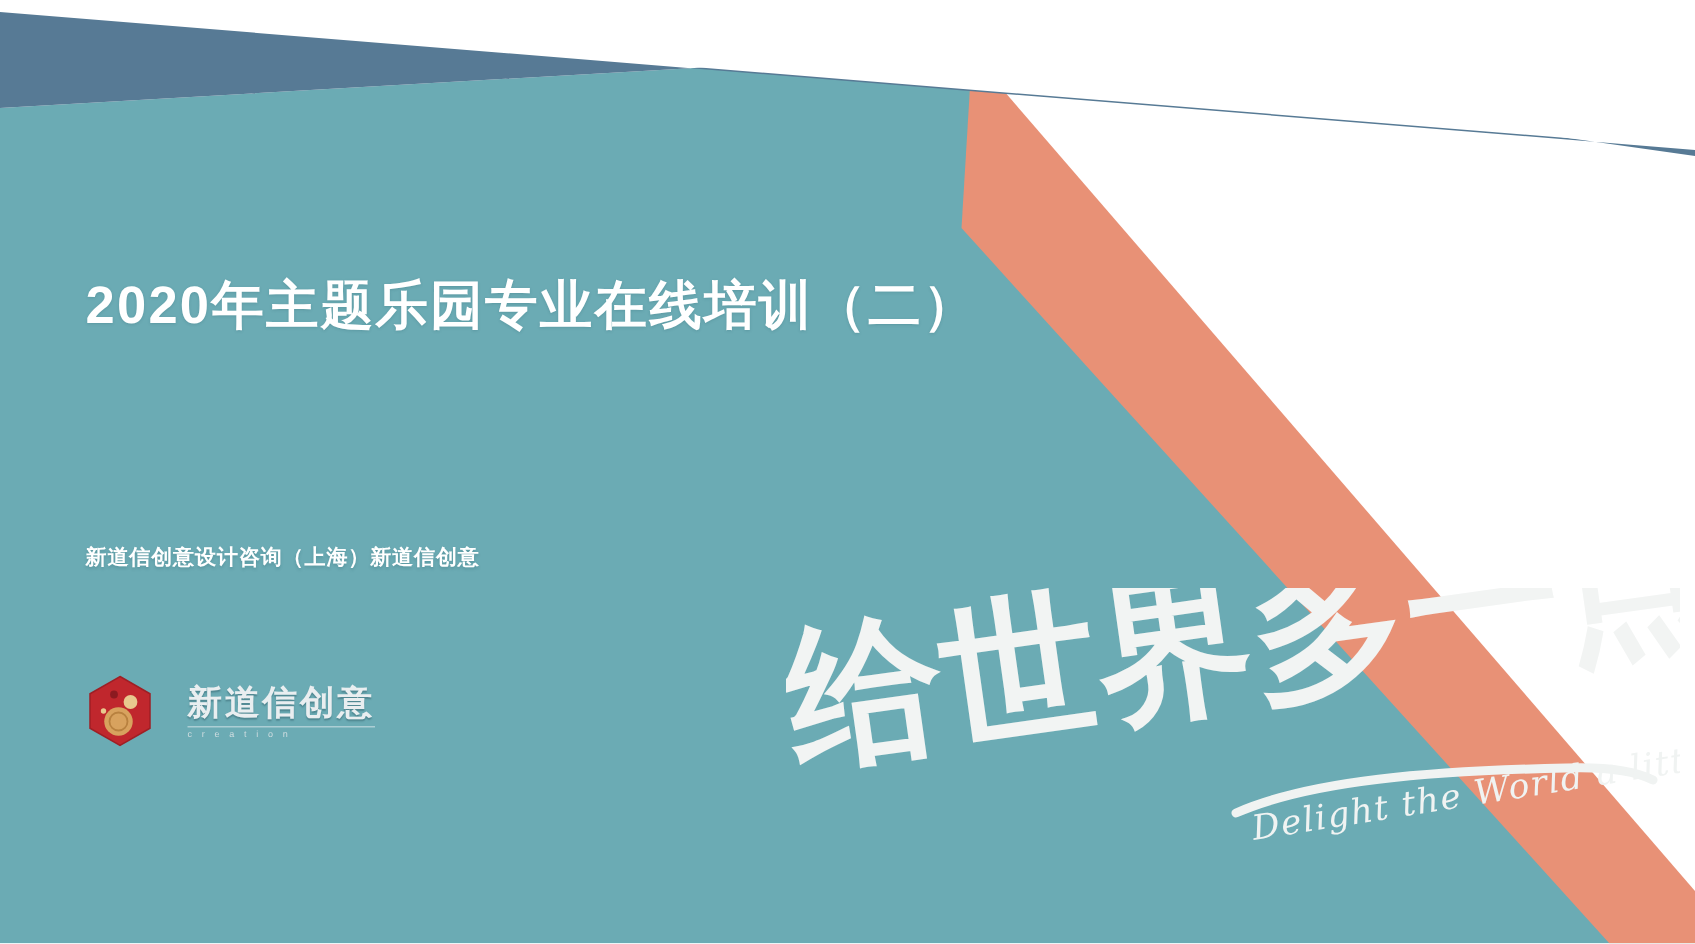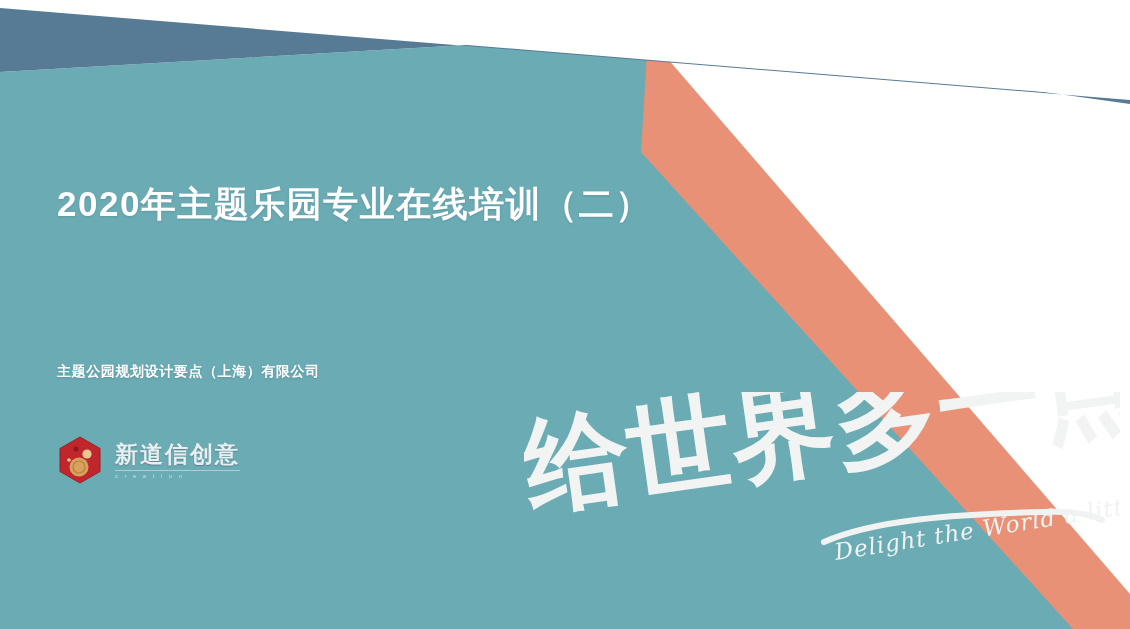--- a/index.html
+++ b/index.html
@@ -56,23 +56,23 @@
     font-weight: 700;
     letter-spacing: 0.6px;
     white-space: nowrap;
     text-shadow: 0 1px 2px rgba(40,90,100,0.25);
   }
 
   
   .logo-lockup {
     position: absolute;
     left: 54px;
-    top: 434px;
+    top: 448px;
     display: flex;
-    gap: 9px;
+    gap: 19px;
   }
   .logo-hex {
     position: relative;
     width: 52px;
     height: 52px;
     flex: 0 0 auto;
   }
   .logo-wordmark-wrap {
     display: flex;
     flex-direction: column;
@@ -142,21 +142,21 @@
 
     <polygon fill="#577A95" points="0,8 1130,100 1130,104 641,35 0,72"></polygon>
 
     <polygon fill="#FFFFFF" points="0,0 1130,0 1130,99 0,7"></polygon>
   </svg>
 
   <div class="text-block">
     <div class="title-line l1">2020年主题乐园专业在线培训（二）</div>
   </div>
 
-  <div class="company-name">主题公园规划设计要点（上海）有限公司</div>
+  <div class="company-name">新道信创意设计咨询（上海）新道信创意</div>
 
   <div class="logo-lockup">
 
     <div class="logo-hex">
       <svg viewBox="0 0 52 52" width="52" height="52">
         <polygon points="26,3 46,14.5 46,37.5 26,49 6,37.5 6,14.5" fill="#C0272D" stroke="#9E1F25" stroke-width="1"></polygon>
         <circle cx="25" cy="33" r="9.5" fill="#D8A25E"></circle>
         <circle cx="25" cy="33" r="6" fill="none" stroke="#B8813F" stroke-width="1.2"></circle>
         <circle cx="33" cy="20" r="4.6" fill="#E8C98E"></circle>
         <circle cx="22" cy="15" r="2.6" fill="#8C1A20"></circle>

